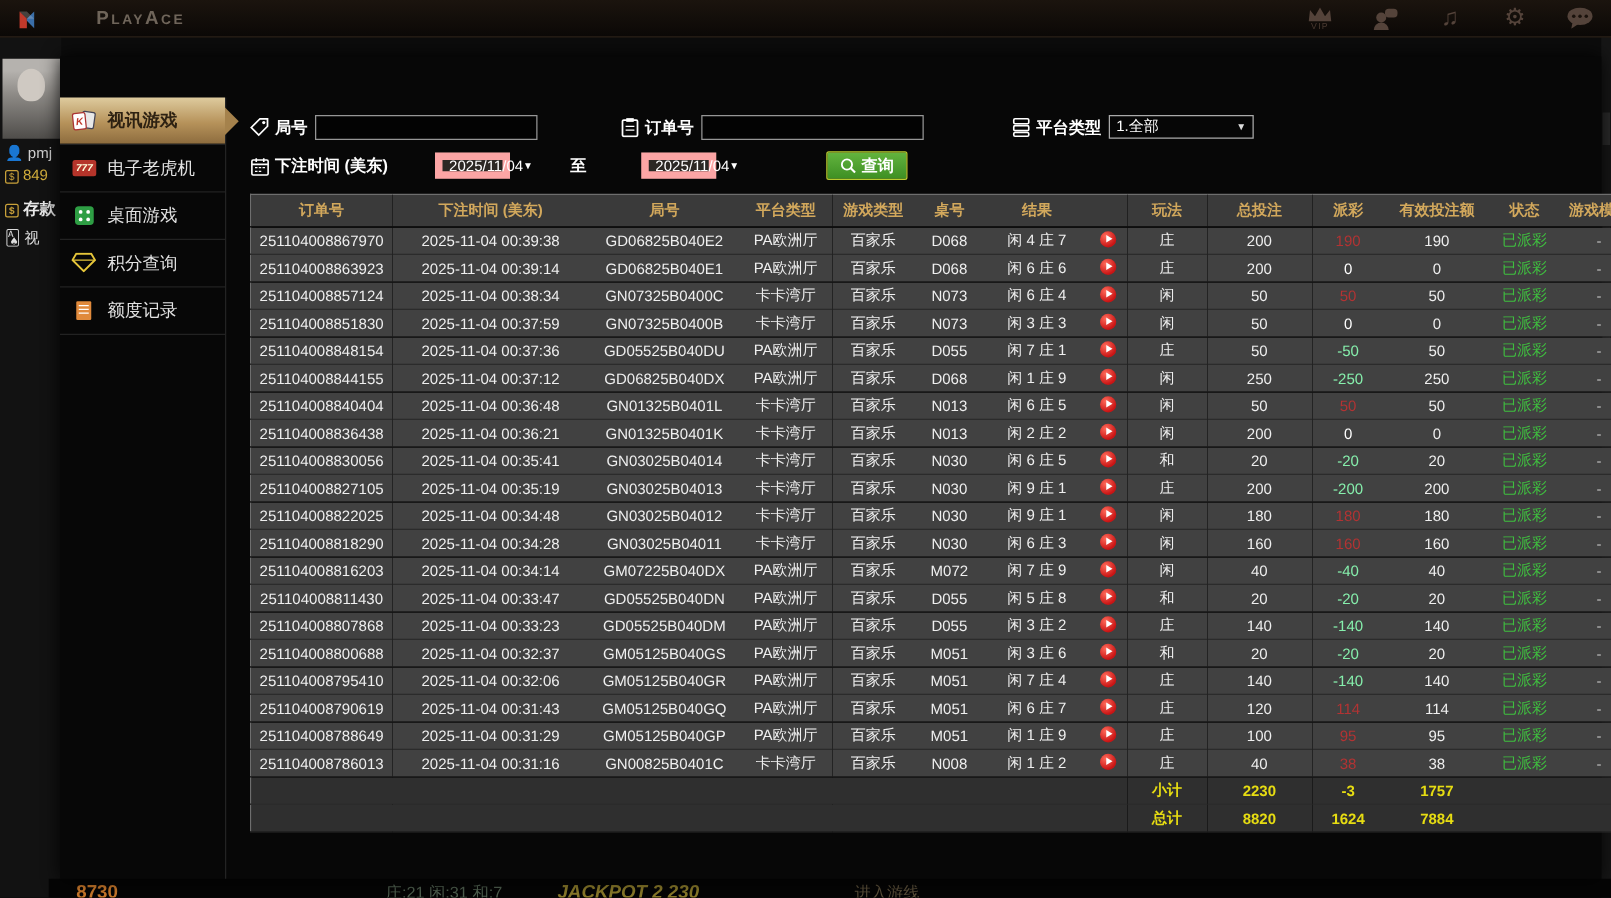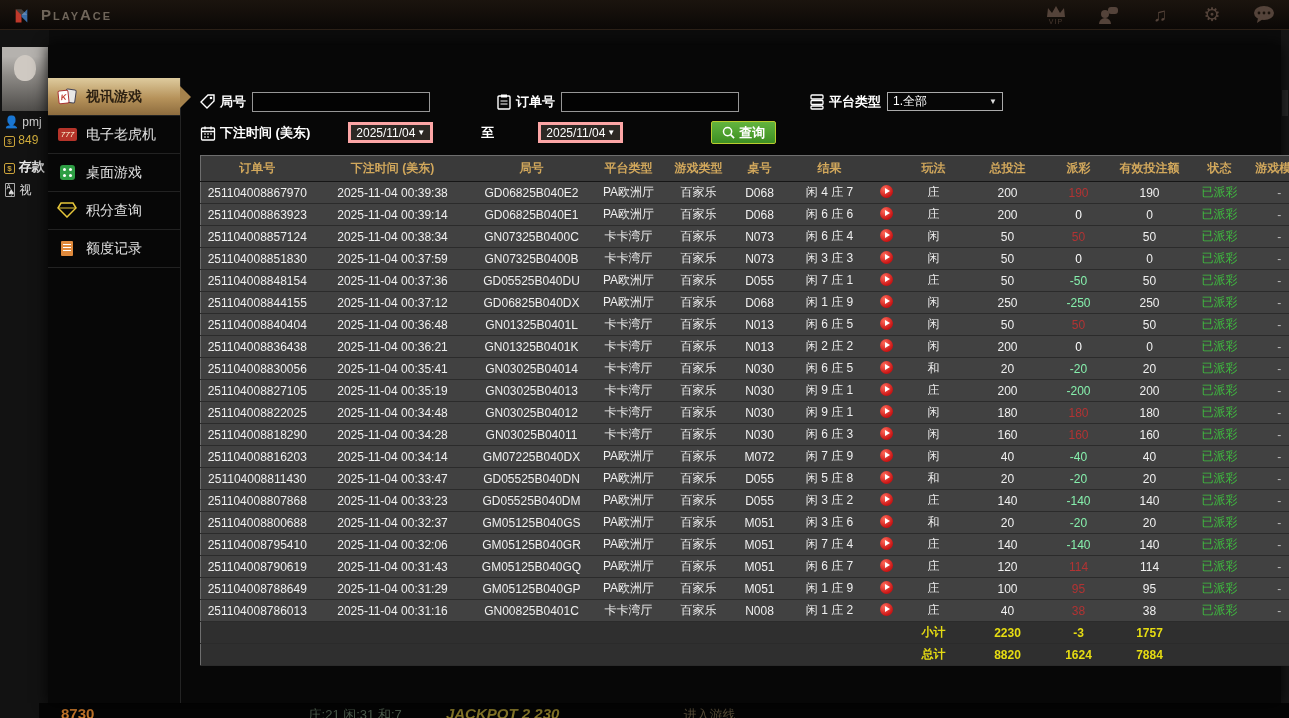--- a/index.html
+++ b/index.html
@@ -2,21 +2,21 @@
 <html><head>
 <meta charset="utf-8">
 <style>
   * { margin:0; padding:0; box-sizing:border-box; }
   html,body { width:1289px; height:718px; overflow:hidden; background:#0c0c0c;
     font-family:"Liberation Sans","DejaVu Sans",sans-serif; }
 
   
   .topbar { position:absolute; left:0; top:0; width:1289px; height:30px;
     background:linear-gradient(#1b140e,#0b0806); border-bottom:1px solid #2b2017;
-    display:flex; align-items:center; padding:0 14px; z-index:3; }
+    display:flex; align-items:center; padding:0 14px; z-index:3;gap:36px; }
   .logo-mark { width:20px; height:20px; margin-right:7px; }
   .brand-text { color:#6f655a; font-weight:bold; font-size:15px; letter-spacing:2px;
     font-variant:small-caps; }
   .top-icons { margin-left:auto; display:flex; gap:30px; align-items:center; color:#54433a; }
   .tico { width:22px; height:22px; display:flex; align-items:center; justify-content:center;
     font-size:19px; color:#54433a; cursor:pointer; }
   .vipwrap { display:flex; flex-direction:column; align-items:center; line-height:7px; }
   .viptxt { font-size:7px; color:#4a3a31; letter-spacing:1px; }
 
   
@@ -63,41 +63,41 @@
     color:#2d2112; font-weight:bold; }
   .menu-item.selected::after { content:""; position:absolute; right:-11px; top:50%;
     margin-top:-11px; border-left:11px solid #a5824c; border-top:11px solid transparent;
     border-bottom:11px solid transparent; z-index:6; }
   .mi { width:22px; height:18px; position:relative; flex:none; }
   .card-b,.card-f { position:absolute; width:11px; height:14px; border-radius:2px; }
   .card-b { left:8px; top:1px; background:#e8e8e8; border:1px solid #445; transform:rotate(8deg); }
   .card-f { left:1px; top:2px; background:#fff; border:1px solid #a33; transform:rotate(-6deg);
     color:#c0392b; font-size:8px; font-weight:bold; text-align:center; line-height:13px; }
   .slot777 { position:absolute; left:1px; top:2px; width:19px; height:13px; background:#b5342a;
-    border-radius:2px; color:#ffd; font-size:8px; font-weight:normal; text-align:center; line-height:13px; }
+    border-radius:2px; color:#ffd; font-size:8px; font-weight:bold; text-align:center; line-height:13px; }
   .dice { position:absolute; left:3px; top:1px; width:15px; height:15px; background:#2e9e44;
     border-radius:3px; }
   .dice::after { content:""; position:absolute; left:3px; top:3px; width:3px; height:3px;
     border-radius:50%; background:#fff; box-shadow:6px 6px 0 #fff, 6px 0 0 #fff, 0 6px 0 #fff; }
   .docic { position:absolute; left:4px; top:1px; width:12px; height:15px; background:#e08a3c;
     border-radius:1px; }
   .docic::after { content:""; position:absolute; left:2px; top:3px; width:8px; height:1px;
     background:#fff; box-shadow:0 3px 0 #fff, 0 6px 0 #fff; }
 
   
   .main { position:absolute; left:134px; top:33px; right:0; bottom:0; padding:10px 10px 0 18px; }
   .frow { display:flex; align-items:center; height:27px; color:#fff; font-size:13px; font-weight:bold; }
   .fico { width:16px; height:16px; margin-right:4px; flex:none; }
   .tinput { width:178px; height:20px; background:#030303; border:1px solid #969696;
     color:#fff; margin-left:6px; font-size:12px; padding:0 4px; }
   .selbox { width:116px; height:19px; background:#060606; border:1px solid #aaa; color:#fff;
     margin-left:6px; font-size:12px; font-weight:normal; display:flex; align-items:center;
     padding:0 5px; cursor:pointer; }
   .selbox .arr { margin-left:auto; font-size:8px; color:#ddd; }
-  .datebox { width:85px; height:21px; background:#2c2824; border:3px solid #fca5a5; color:#fff;
+  .datebox { width:60px; height:21px; background:#2c2824; border:6px solid #fca5a5; color:#fff;
     font-size:12px; font-weight:normal; display:flex; align-items:center; padding:0 5px; cursor:pointer; }
   .datebox .arr { margin-left:auto; font-size:8px; }
   .querybtn { height:23px; padding:0 10px; background:linear-gradient(#63b43e,#3d8f23);
     border:1px solid #bach; border:1px solid #b9cc2e; color:#fff; font-size:13px; font-weight:bold;
     display:flex; align-items:center; gap:4px; cursor:pointer; border-radius:2px; }
 
   
   table { width:1073px; border-collapse:collapse; table-layout:fixed; margin-top:9px;
     border:1px solid #6e6e6e; font-size:12px; color:#efefef; }
   thead th { background:#3a3a3a; color:#d2a85c; height:26px; font-weight:bold;

